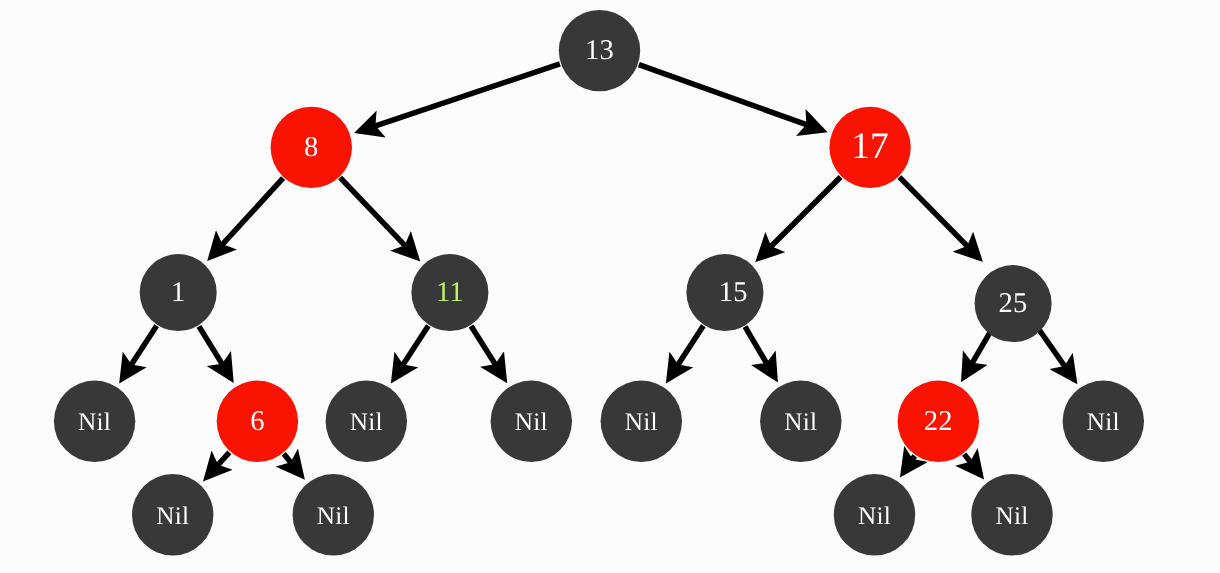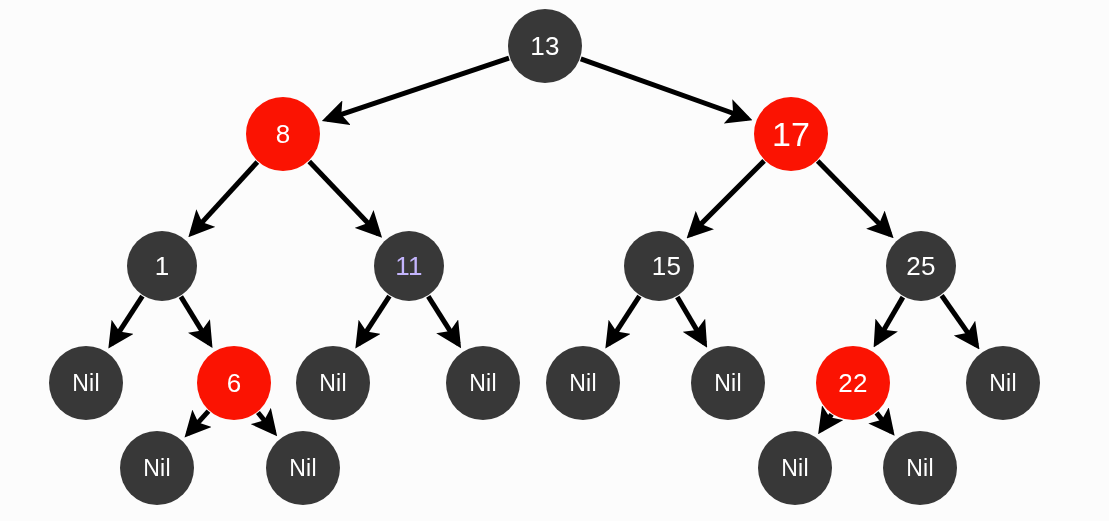--- a/index.html
+++ b/index.html
@@ -6,21 +6,21 @@
     margin: 0;
     padding: 0;
     background: #ffffff;
   }
   #canvas {
     position: relative;
     width: 1109px;
     height: 521px;
     background: #fcfcfc;
     overflow: hidden;
-    font-family: Liberation Sans, sans-serif;
+    font-family: Liberation Serif, serif;
   }
   #edges {
     position: absolute;
     left: 0;
     top: 0;
     width: 1109px;
     height: 521px;
   }
   .node {
     position: absolute;
@@ -78,26 +78,26 @@
       <div class="node node-red" style="left: 246px; top: 97px; width: 74px; height: 74px;">
         <span class="node-label" style="font-size: 26px; color: rgb(255, 255, 255);">8</span>
       </div>
       <div class="node node-red" style="left: 754px; top: 97px; width: 74px; height: 74px;">
         <span class="node-label" style="font-size: 34px; color: rgb(255, 255, 255);">17</span>
       </div>
       <div class="node node-black" style="left: 127px; top: 231px; width: 70px; height: 70px;">
         <span class="node-label" style="font-size: 26px; color: rgb(255, 255, 255);">1</span>
       </div>
       <div class="node node-black" style="left: 374px; top: 231px; width: 70px; height: 70px;">
-        <span class="node-label" style="font-size: 26px; color: #c4b5fd;">11</span>
+        <span class="node-label" style="font-size: 26px; color: #bef264;">11</span>
       </div>
       <div class="node node-black" style="left: 624px; top: 231px; width: 70px; height: 70px;">
         <span class="node-label" style="font-size: 26px; color: rgb(255, 255, 255); margin-left: 15px;">15</span>
       </div>
-      <div class="node node-black" style="left: 886px; top: 231px; width: 70px; height: 70px; text-align: center;">
+      <div class="node node-black" style="left: 886px; top: 241px; width: 70px; height: 70px; text-align: center;">
         <span class="node-label" style="font-size: 26px; color: rgb(255, 255, 255);">25</span>
       </div>
       <div class="node node-black" style="left: 49px; top: 346px; width: 74px; height: 74px;">
         <span class="node-label" style="font-size: 23px; color: rgb(255, 255, 255);">Nil</span>
       </div>
       <div class="node node-red" style="left: 197px; top: 346px; width: 74px; height: 74px;">
         <span class="node-label" style="font-size: 26px; color: rgb(255, 255, 255);">6</span>
       </div>
       <div class="node node-black" style="left: 296px; top: 346px; width: 74px; height: 74px;">
         <span class="node-label" style="font-size: 23px; color: rgb(255, 255, 255);">Nil</span>

